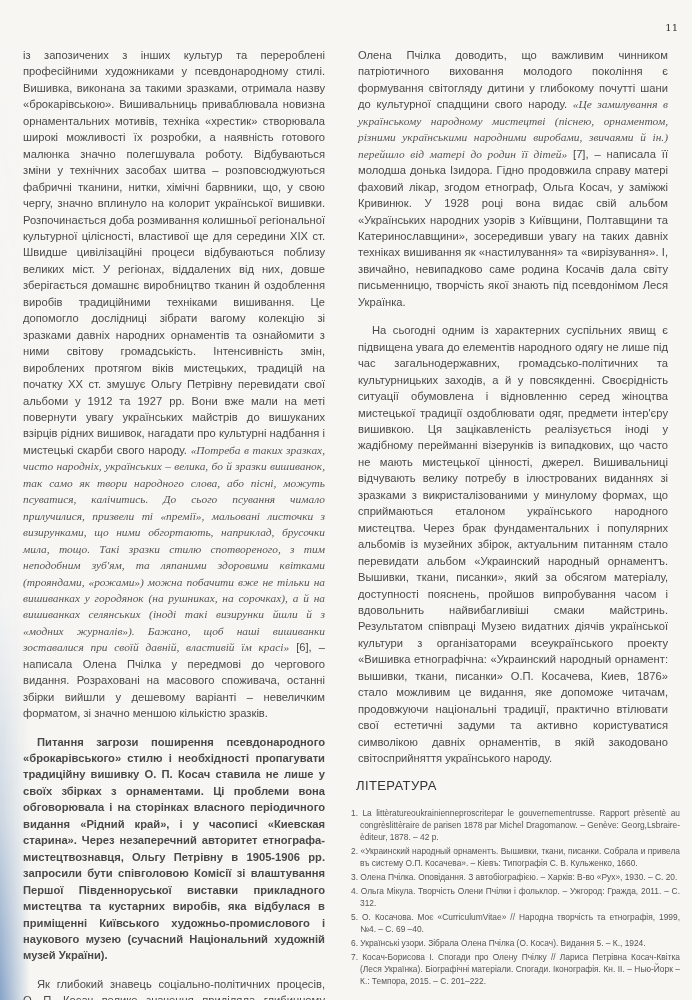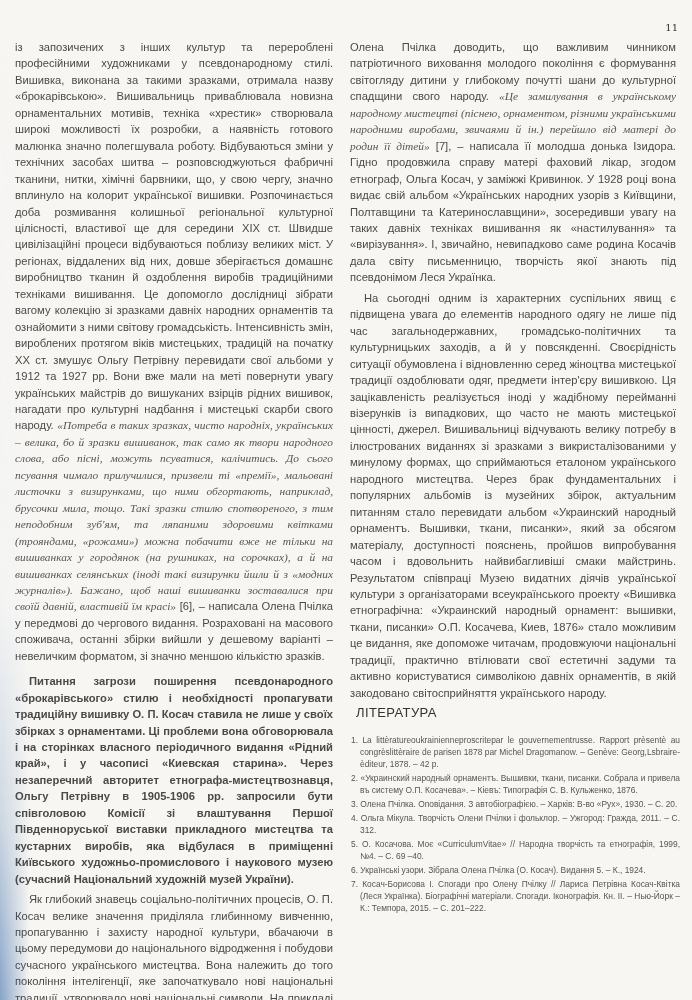--- a/index.html
+++ b/index.html
@@ -19,21 +19,21 @@
     position: absolute; top: 22px; right: 14px;
     font-family: "DejaVu Serif", serif; font-size: 10px; color: #333;
   }
   .col {
     position: absolute; top: 35px;
     font-size: 11.2px; line-height: 16.45px;
     text-align: justify; hyphens: manual;
   }
   .col-left { left: 11px; width: 326px; }
   .col-right { left: 346px; width: 334px; }
-  .col p { margin: 4px; }
+  .col p { margin: 12px; }
   .col p.indent { text-indent: 14px; }
   .col p.first { text-indent: 0; }
   .col p + p.spaced { margin-top: 9px; font-weight: bold; }
   .col i { font-family: "Liberation Serif", serif; font-style: italic; font-size: 11.4px; color: #555; }
   .lit-heading {
     margin-bottom: 12px;
     font-size: 13px; letter-spacing: 0.4px; color: #333; padding-left: 10px;
   }
   .refs { list-style: none; margin: 0; padding: 0; font-size: 8.4px; line-height: 12px; color: #555; }
   .refs li { padding-left: 14px; text-indent: -9px; margin-bottom: 2px; }
@@ -61,20 +61,20 @@
   <p class="first">
     <span>Олена Пчілка доводить, що важливим чинником патріотичного виховання молодого покоління є формування світогляду дитини у глибокому почутті шани до культурної спадщини свого народу. </span><i>«Це замилування в українському народному мистецтві (піснею, орнаментом, різними українськими народними виробами, звичаями й ін.) перейшло від матері до родин її дітей»</i><span> [7], – написала її молодша донька Ізидора. Гідно продовжила справу матері фаховий лікар, згодом етнограф, Ольга Косач, у заміжжі Кривинюк. У 1928 році вона видає свій альбом «Українських народних узорів з Київщини, Полтавщини та Катеринославщини», зосередивши увагу на таких давніх техніках вишивання як «настилування» та «вирізування». І, звичайно, невипадково саме родина Косачів дала світу письменницю, творчість якої знають під псевдонімом Леся Українка.</span>
   </p>
   <p class="indent">
     <span>На сьогодні одним із характерних суспільних явищ є підвищена увага до елементів народного одягу не лише під час загальнодержавних, громадсько-політичних та культурницьких заходів, а й у повсякденні. Своєрідність ситуації обумовлена і відновленню серед жіноцтва мистецької традиції оздоблювати одяг, предмети інтер'єру вишивкою. Ця зацікавленість реалізується іноді у жадібному перейманні візерунків із випадкових, що часто не мають мистецької цінності, джерел. Вишивальниці відчувають велику потребу в ілюстрованих виданнях зі зразками з викристалізованими у минулому формах, що сприймаються еталоном українського народного мистецтва. Через брак фундаментальних і популярних альбомів із музейних збірок, актуальним питанням стало перевидати альбом «Украинский народный орнаментъ. Вышивки, ткани, писанки», який за обсягом матеріалу, доступності пояснень, пройшов випробування часом і вдовольнить найвибагливіші смаки майстринь. Результатом співпраці Музею видатних діячів української культури з організаторами всеукраїнського проекту «Вишивка етнографічна: «Украинский народный орнамент: вышивки, ткани, писанки» О.П. Косачева, Киев, 1876» стало можливим це видання, яке допоможе читачам, продовжуючи національні традиції, практично втілювати свої естетичні задуми та активно користуватися символікою давніх орнаментів, в якій закодовано світосприйняття українського народу.</span>
   </p>
 
   <div class="lit-heading">ЛІТЕРАТУРА</div>
   <ol class="refs">
     <li>1. La littèratureoukrainienneproscritepar le gouvernementrusse. Rapport prèsentè au congrèslittèraire de parisen 1878 par Michel Dragomanow. – Genève: Georg,Lsbraire-èditeur, 1878. – 42 p.</li>
-    <li>2. «Украинский народный орнаментъ. Вышивки, ткани, писанки. Собрала и привела въ систему О.П. Косачева». – Кіевъ: Типографія С. В. Кульженко, 1876.</li>
+    <li>2. «Украинский народный орнаментъ. Вышивки, ткани, писанки. Собрала и привела въ систему О.П. Косачева». – Кіевъ: Типографія С. В. Кульженко, 1660.</li>
     <li>3. Олена Пчілка. Оповідання. З автобіографією. – Харків: В-во «Рух», 1930. – С. 20.</li>
     <li>4. Ольга Мікула. Творчість Олени Пчілки і фольклор. – Ужгород: Гражда, 2011. – С. 312.</li>
     <li>5. О. Косачова. Моє «CurriculumVitae» // Народна творчість та етнографія, 1999, №4. – С. 69 –40.</li>
     <li>6. Українські узори. Зібрала Олена Пчілка (О. Косач). Видання 5. – К., 1924.</li>
     <li>7. Косач-Борисова І. Спогади про Олену Пчілку // Лариса Петрівна Косач-Квітка (Леся Українка). Біографічні матеріали. Спогади. Іконографія. Кн. II. – Нью-Йорк – К.: Темпора, 2015. – С. 201–222.</li>
   </ol>
 </div>
 
 </body></html>

